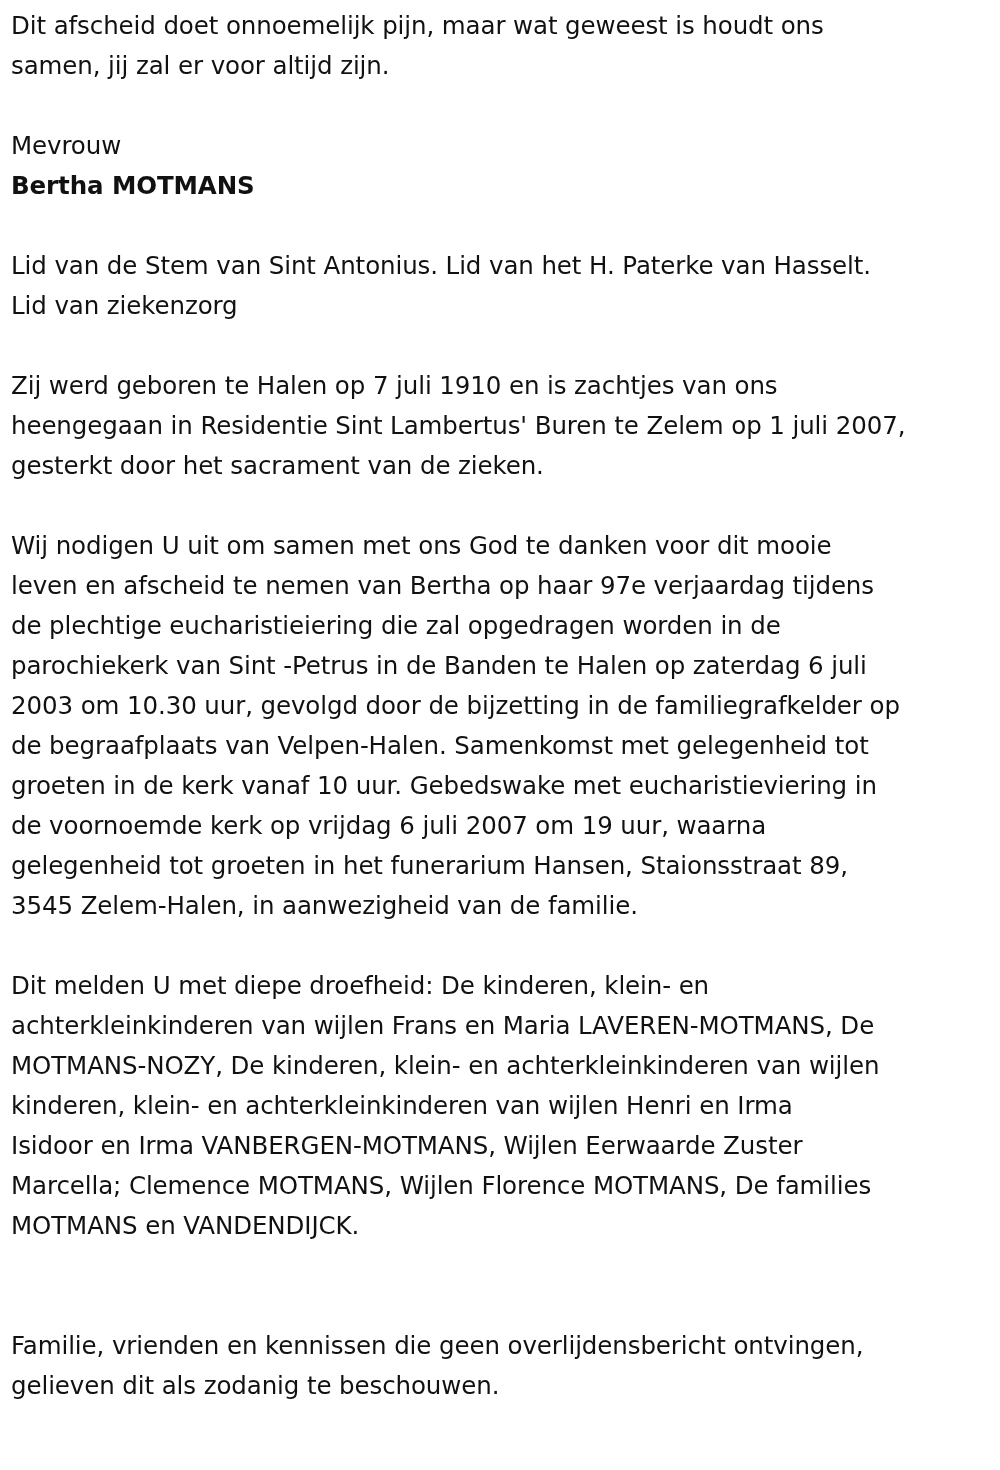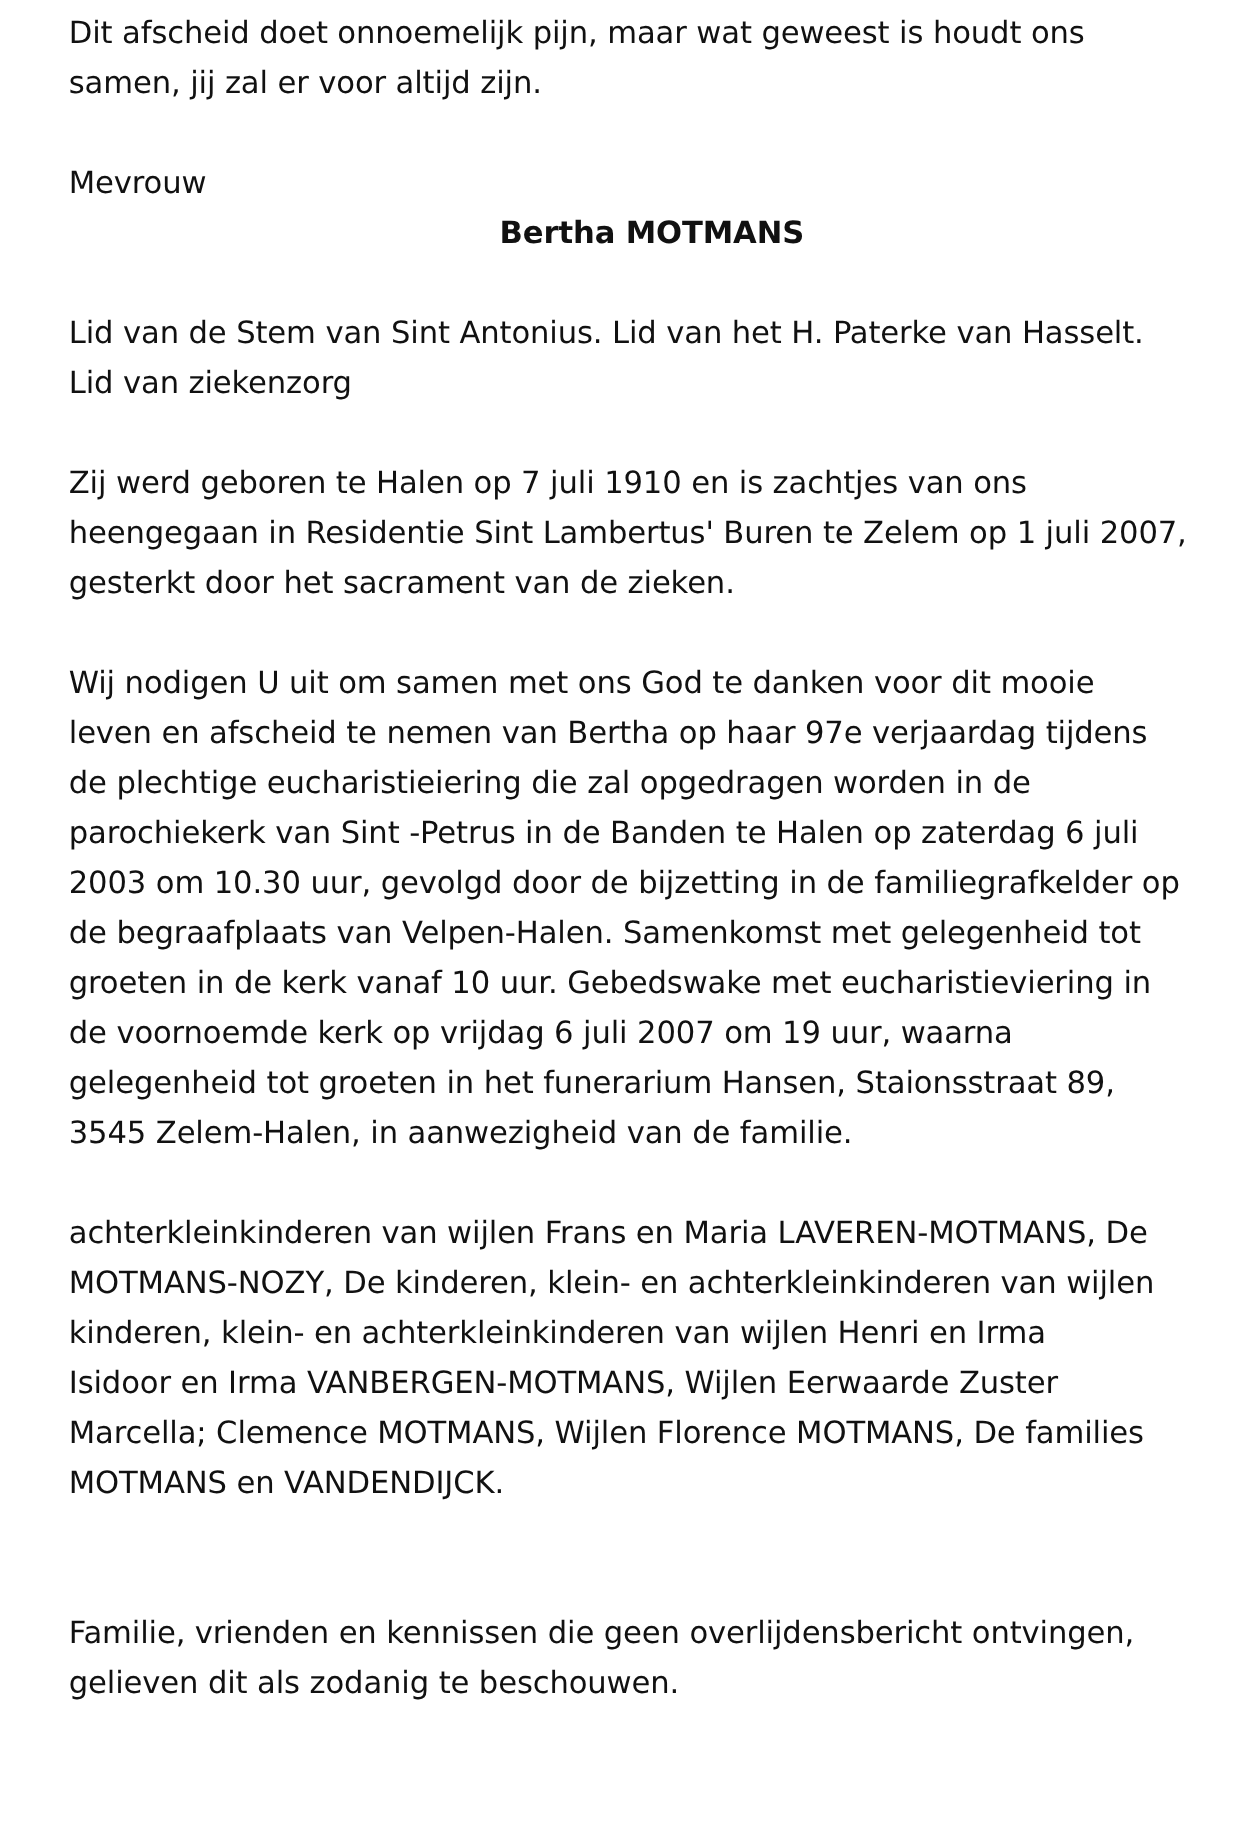--- a/index.html
+++ b/index.html
@@ -17,29 +17,27 @@
     .doc {
       position: relative;
       padding: 6px 12px 0 11px;
       font-size: 24.5px;
       line-height: 40px;
       letter-spacing: -0.1px;
     }
     .line {
       display: block;
       white-space: nowrap;
-      margin-left: 44px;
     }
     .gap {
       display: block;
       height: 40px;
     }
     .bold {
       font-weight: bold;
-      text-align: center;
     }
   </style>
 </head>
 <body>
 
 <div class="doc">
 
   <div>
     <span class="line">Dit afscheid doet onnoemelijk pijn, maar wat geweest is houdt ons</span>
     <span class="line">samen, jij zal er voor altijd zijn.</span>
@@ -76,20 +74,21 @@
     <span class="line">de begraafplaats van Velpen-Halen. Samenkomst met gelegenheid tot</span>
     <span class="line">groeten in de kerk vanaf 10 uur. Gebedswake met eucharistieviering in</span>
     <span class="line">de voornoemde kerk op vrijdag 6 juli 2007 om 19 uur, waarna</span>
     <span class="line">gelegenheid tot groeten in het funerarium Hansen, Staionsstraat 89,</span>
     <span class="line">3545 Zelem-Halen, in aanwezigheid van de familie.</span>
   </div>
 
   <span class="gap"></span>
 
   <div>
+    <span class="line">Dit melden U met diepe droefheid: De kinderen, klein- en</span>
     <span class="line">achterkleinkinderen van wijlen Frans en Maria LAVEREN-MOTMANS, De</span>
     <span class="line">MOTMANS-NOZY, De kinderen, klein- en achterkleinkinderen van wijlen</span>
     <span class="line">kinderen, klein- en achterkleinkinderen van wijlen Henri en Irma</span>
     <span class="line">Isidoor en Irma VANBERGEN-MOTMANS, Wijlen Eerwaarde Zuster</span>
     <span class="line">Marcella; Clemence MOTMANS, Wijlen Florence MOTMANS, De families</span>
     <span class="line">MOTMANS en VANDENDIJCK.</span>
   </div>
 
   <span class="gap"></span>
 

